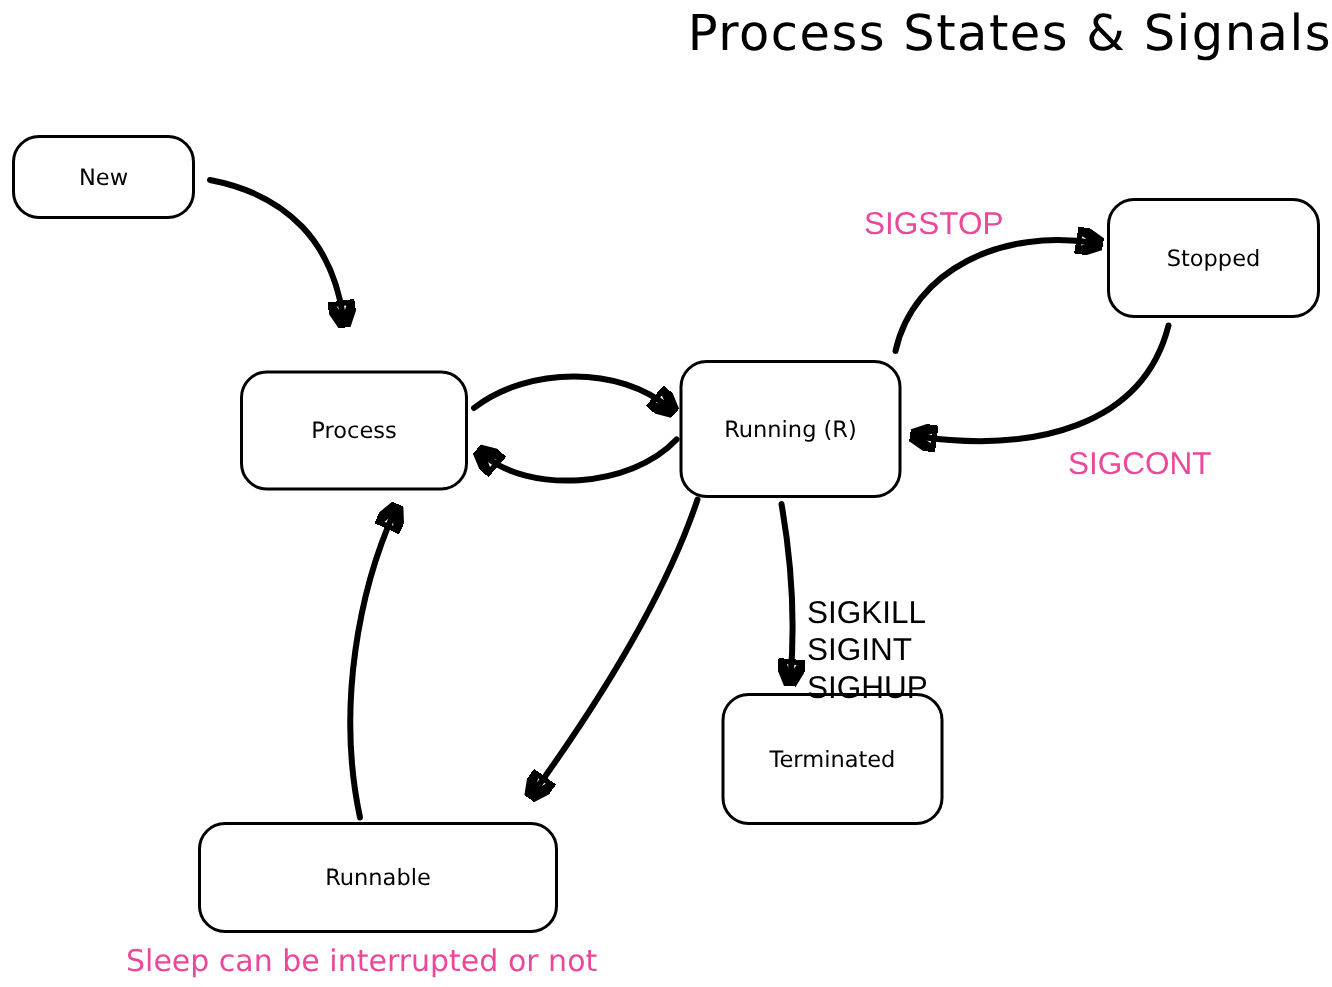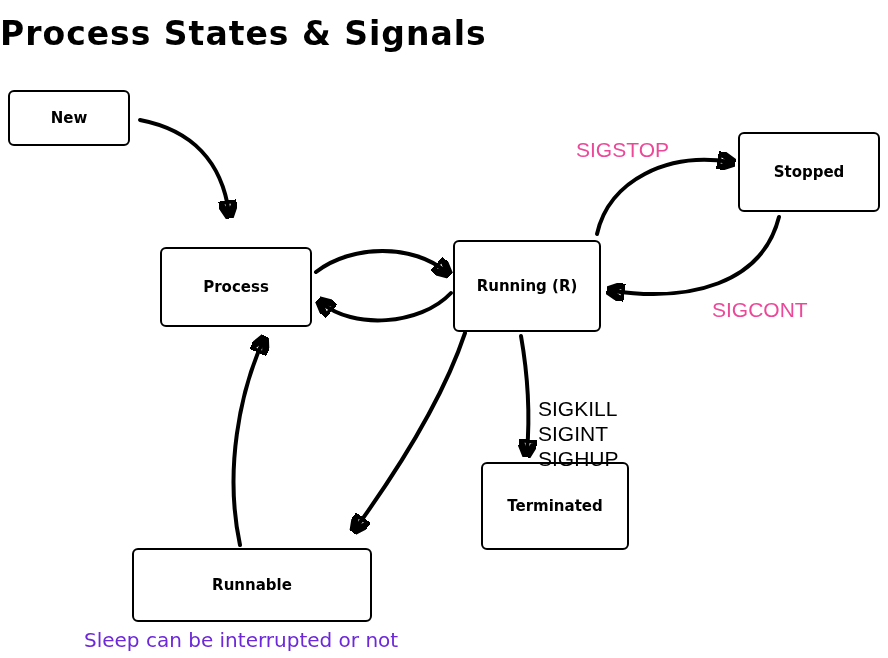--- a/index.html
+++ b/index.html
@@ -10,52 +10,52 @@
   }
   .canvas {
     position: relative;
     width: 888px;
     height: 658px;
     background: #ffffff;
     overflow: hidden;
   }
   .title {
     position: absolute;
-    top: 14px;
+    top: 2px;
     left: 0;
     width: 100%;
     margin: 0;
-    text-align: left;
+    text-align: right;
     font-size: 33px;
-    font-weight: 700;
+    font-weight: 400;
     letter-spacing: 1px;
     color: #000000;
   }
   .edges {
     position: absolute;
     top: 0;
     left: 0;
   }
   .edges path {
     fill: none;
     stroke: #000000;
     stroke-width: 4;
     stroke-linecap: round;
   }
   .node {
     position: absolute;
     box-sizing: border-box;
     background: #ffffff;
     border: 2.5px solid #000000;
-    border-radius: 6px;
+    border-radius: 18px;
     display: flex;
     align-items: center;
     justify-content: center;
     font-size: 15px;
-    font-weight: 700;
+    font-weight: 400;
     color: #000000;
     text-align: center;
   }
   .node-new        { left: 8px;   top: 90px;  width: 122px; height: 56px; }
   .node-runnable   { left: 160px; top: 247px; width: 152px; height: 80px; }
   .node-running    { left: 453px; top: 240px; width: 148px; height: 92px; }
   .node-stopped    { left: 738px; top: 132px; width: 142px; height: 80px; }
   .node-terminated { left: 453px; top: 462px; width: 148px; height: 88px; margin-left: 28px; }
   .node-sleeping   { left: 132px; top: 548px; width: 240px; height: 74px; }
   .signal-label {
@@ -76,21 +76,21 @@
     font-size: 21px;
     line-height: 25px;
     color: #000000;
     margin-top: 41px;
   }
   .caption {
     position: absolute;
     left: 84px;
     top: 628px;
     font-size: 20px;
-    color: #6d28d9;
+    color: #ec4899;
     white-space: nowrap;
   }
 </style>
 </head>
 <body>
 
 <div class="canvas">
 
   <h1 class="title">Process States &amp; Signals</h1>
 

